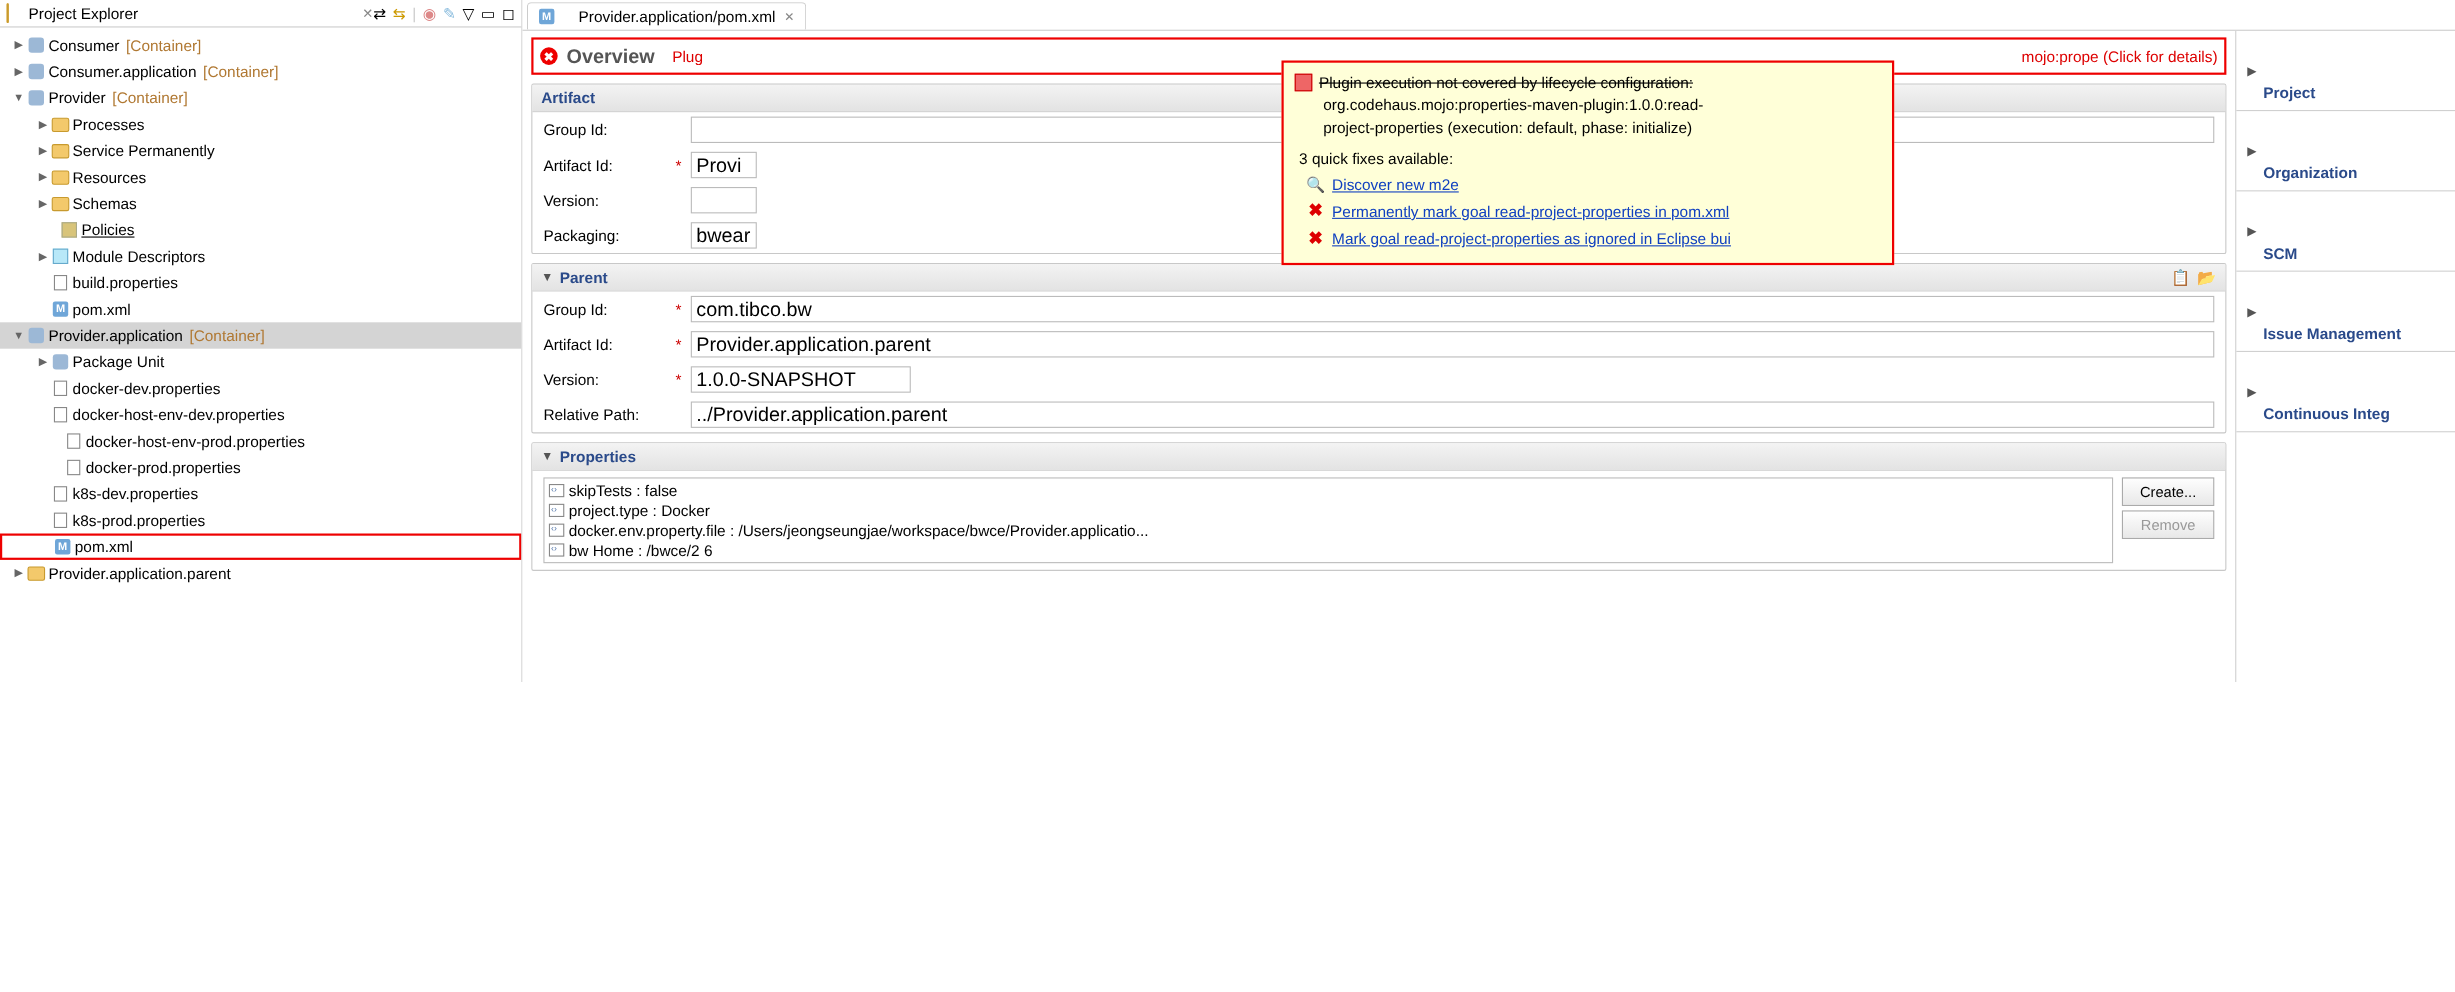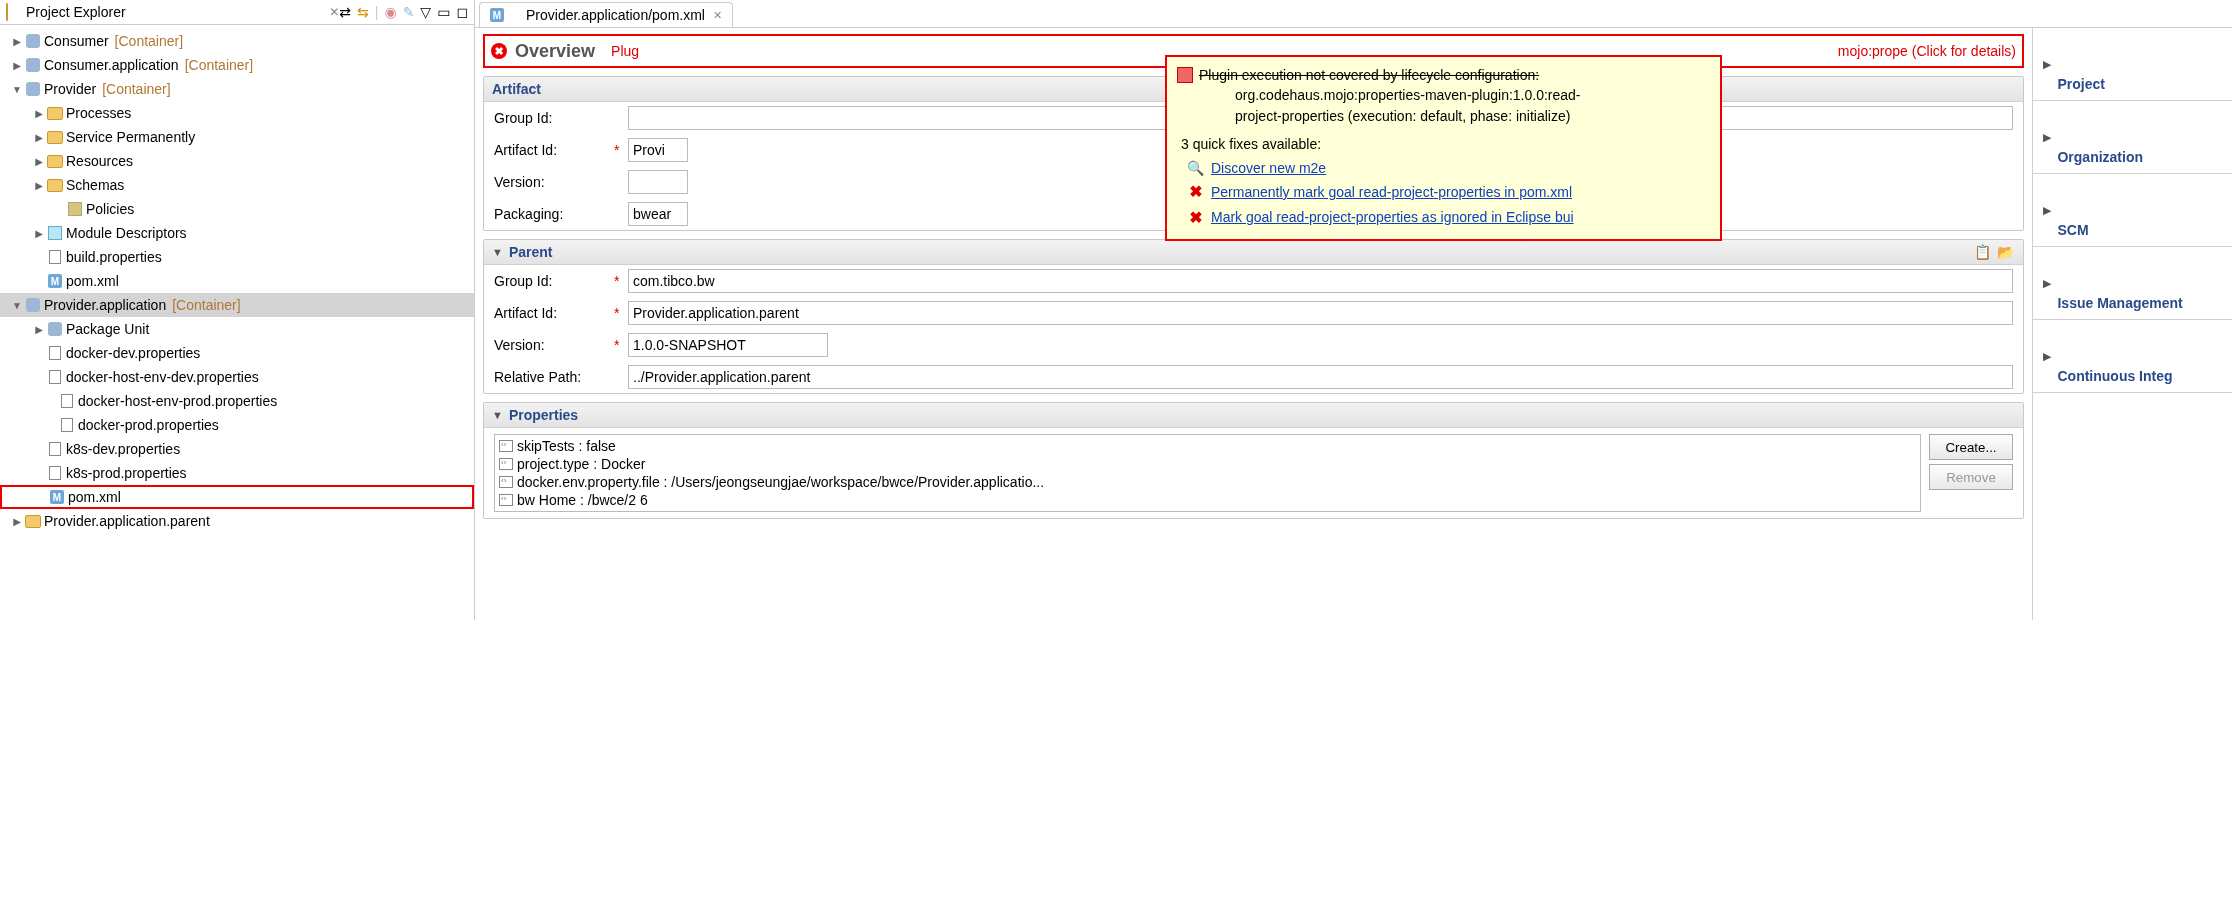--- a/index.html
+++ b/index.html
@@ -38,39 +38,39 @@
   .overview-bar .ov-msg { color: #d00; margin-left: 16px; white-space: nowrap; overflow: hidden; flex: 1; }
   
   .section { border: 1px solid #c8c8c8; border-radius: 2px; margin-top: 8px; background: #fff; }
   .section-header { display: flex; align-items: center; background: linear-gradient(#f3f3f3,#e3e3e3); padding: 4px 8px; border-bottom: 1px solid #d0d0d0; }
   .section-header .twisty { color: #555; margin-right: 6px; font-size: 11px; }
   .section-header .sh-title { font-weight: bold; color: #2a4a8a; }
   .section-header .hdr-icons { margin-left: auto; display: flex; gap: 6px; }
   .form-row { display: flex; align-items: center; padding: 4px 10px; }
   .form-row .flabel { width: 120px; }
   .form-row .req { color: #c00; margin-right: 4px; width: 10px; display: inline-block; }
-  .form-row input { flex: 1; border: 1px solid #bbb; padding: 2px 4px; height: 24px; font-size: 14px; }
+  .form-row input { flex: 1; border: 1px solid #bbb; padding: 2px 4px; height: 24px; font-size: 18px; }
   .props-box { margin: 6px 10px; display: flex; gap: 8px; }
   .props-list { flex: 1; border: 1px solid #bbb; padding: 2px; max-height: 95px; overflow: hidden; }
   .props-list .prow { display: flex; align-items: center; padding: 1px 2px; white-space: nowrap; overflow: hidden; text-overflow: ellipsis; }
   .props-btns { display: flex; flex-direction: column; gap: 4px; }
   .props-btns button { width: 84px; height: 26px; border: 1px solid #aaa; background: linear-gradient(#fefefe,#e8e8e8); cursor: pointer; }
   .props-btns button:disabled { color: #999; }
   
   .side-section { border-bottom: 1px solid #d0d0d0; padding: 8px 10px; display: flex; align-items: center; cursor: pointer; }
   .side-section .tw { color: #555; margin-right: 6px; font-size: 11px; }
   .side-section .lbl { font-weight: bold; color: #2a4a8a; margin-top: 40px; }
   
   
   .tooltip { position: absolute; left: 690px; top: 55px; width: 557px; background: #ffffd8; border: 1px solid #c0c080; padding: 8px 10px; z-index: 100; font-size: 14px; line-height: 1.45; }
   .tooltip.red-box { border: 2px solid #e00; }
   .tooltip .tooltip-title { display: flex; align-items: flex-start; }
   .tooltip .t-icon { width: 16px; height: 16px; background: #e66; border: 1px solid #c00; margin-right: 6px; margin-top: 2px; flex-shrink: 0; }
   .tooltip .strike { text-decoration: line-through; }
-  .tooltip .tdetail { margin-left: 36px; }
+  .tooltip .tdetail { margin-left: 4px; }
   .tooltip .qf-title { margin: 8px 0 4px 4px; }
   .tooltip .qf { display: flex; align-items: center; margin: 2px 0 2px 10px; }
   .tooltip .qf .qicon { width: 18px; display: inline-flex; justify-content: center; margin-right: 6px; }
   .tooltip .qf a { color: #1040c0; text-decoration: underline; cursor: pointer; }
   .redx { color: #d00; font-weight: bold; font-size: 16px; }
   
   
   .ico-folder { width:16px; height:13px; background:#f3c96b; border:1px solid #c89a2e; border-radius:2px; }
   .ico-gear { width:14px; height:14px; background:#9cb8d6; border-radius:3px; }
   .ico-file { width:12px; height:14px; background:#fff; border:1px solid #888; }
@@ -147,21 +147,21 @@
           </span>
           <span class="label">Resources</span>
         </div>
         <div class="tree-item" style="padding-left: 32px;">
           <span class="arrow">▶</span>
           <span class="icon">
             <span class="ico-folder"></span>
           </span>
           <span class="label">Schemas</span>
         </div>
-        <div class="tree-item" style="padding-left: 52px;">
+        <div class="tree-item" style="padding-left: 40px; text-decoration: underline;">
           <span class="arrow"></span>
           <span class="icon">
             <span class="ico-pkg"></span>
           </span>
           <span class="label">Policies</span>
         </div>
         <div class="tree-item" style="padding-left: 32px;">
           <span class="arrow">▶</span>
           <span class="icon">
             <span class="ico-cube"></span>

